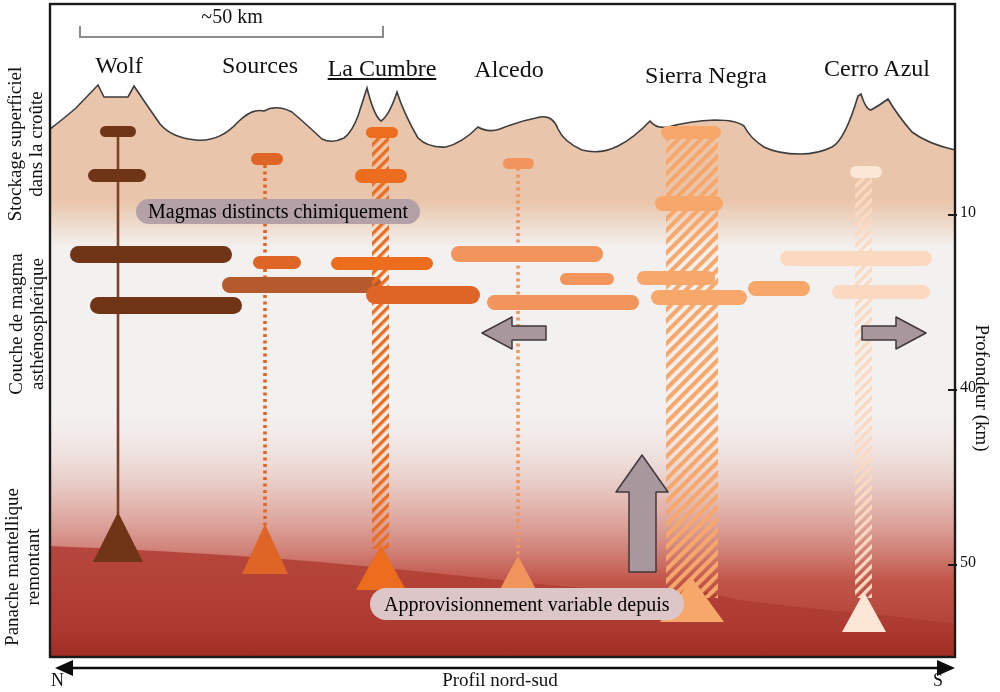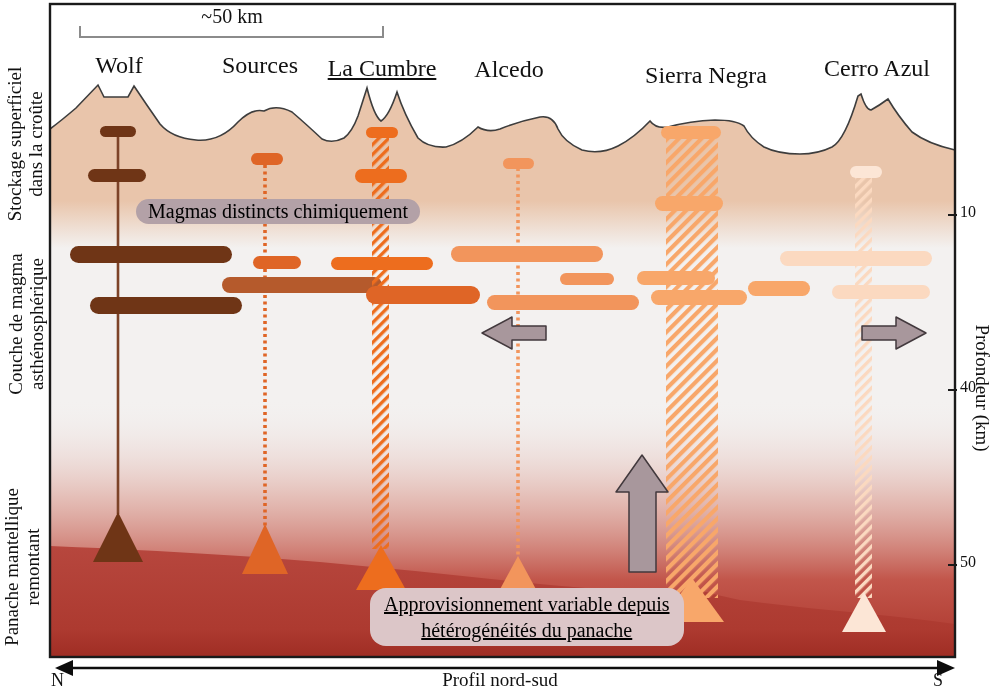--- a/index.html
+++ b/index.html
@@ -10,21 +10,21 @@
   .volc{font-size:24px;transform:translateX(-50%);}
   .scale{font-size:20px;transform:translateX(-50%);}
   .zone{font-size:19px;line-height:21px;text-align:center;transform:rotate(-90deg);white-space:normal;}
   .zone span{display:block;white-space:nowrap;}
   .tickno{font-size:16px;}
   .axis{font-size:19px;text-align:center;transform:rotate(90deg);}
   .pill{position:absolute;font-size:20px;text-align:center;border-radius:13px;
         padding:1px 12px;color:#000000;}
   .pill.dark{background:var(--c-box-dark);}
   .pill.light{background:var(--c-box-light);}
-  .pill.two{border-radius:16px;padding:3px 14px;line-height:26px;white-space:nowrap;text-decoration:underline;}
+  .pill.two{border-radius:16px;padding:3px 14px;line-height:26px;white-space:nowrap;}
   .pill.two span{display:block;}
   .ns{font-size:18px;}
   .profil{font-size:19px;transform:translateX(-50%);}
 </style>
 </head>
 <body>
 
 <div class="stage">
 
 <svg width="1000" height="692" viewBox="0 0 1000 692">
@@ -161,21 +161,20 @@
   <span>asthénosphérique</span>
 </div>
 <div class="lbl zone" style="left:-73px;top:546px;width:190px;">
   <span>Panache mantellique</span>
   <span>remontant</span>
 </div>
 
 <div class="pill dark" style="left:136px;top:199px;">Magmas distincts chimiquement</div>
 <div class="pill light two" style="left:370px;top:588px;">
   <span>Approvisionnement variable depuis</span>
-  <span>hétérogénéités du panache</span>
 </div>
 
 <div class="lbl tickno" style="left:960px;top:203px;">10</div>
 <div class="lbl tickno" style="left:960px;top:378px;">40</div>
 <div class="lbl tickno" style="left:960px;top:553px;text-align:right;">50</div>
 <div class="lbl axis" style="left:903px;top:377px;width:158px;">Profondeur (km)</div>
 
 <div class="lbl ns" style="left:51px;top:670px;">N</div>
 <div class="lbl ns" style="left:933px;top:670px;">S</div>
 <div class="lbl profil" style="left:500px;top:669px;">Profil nord-sud</div>

